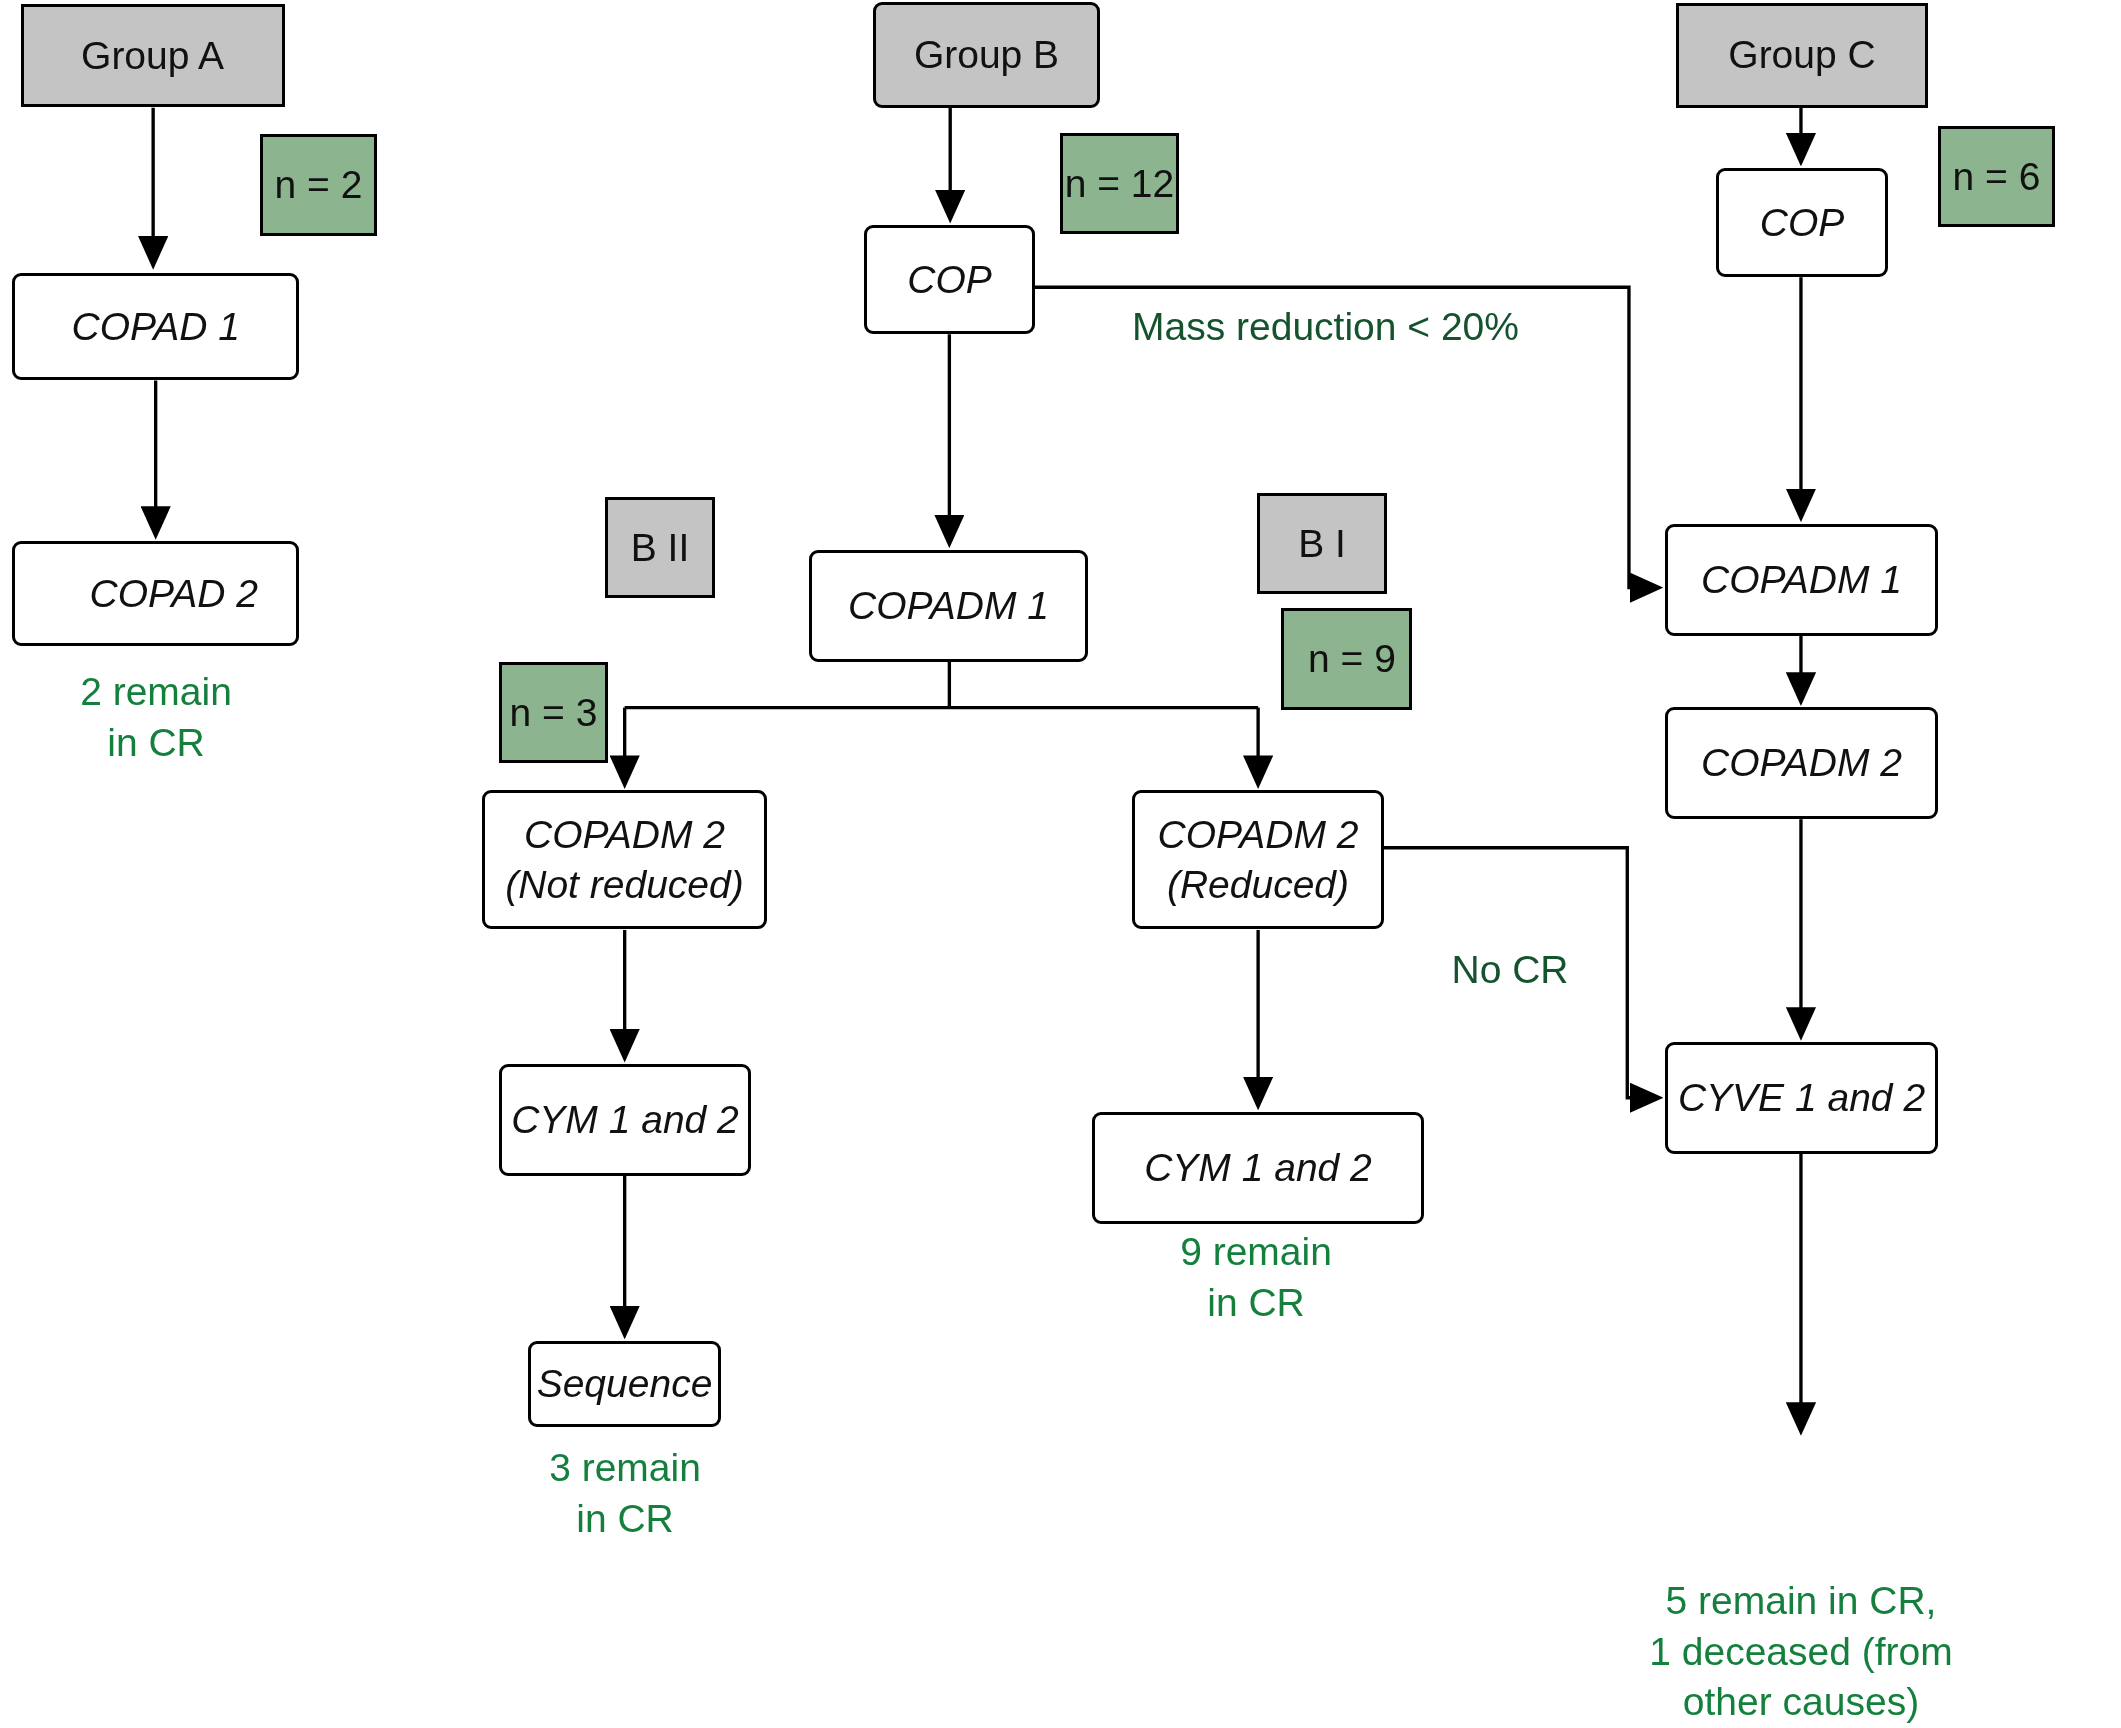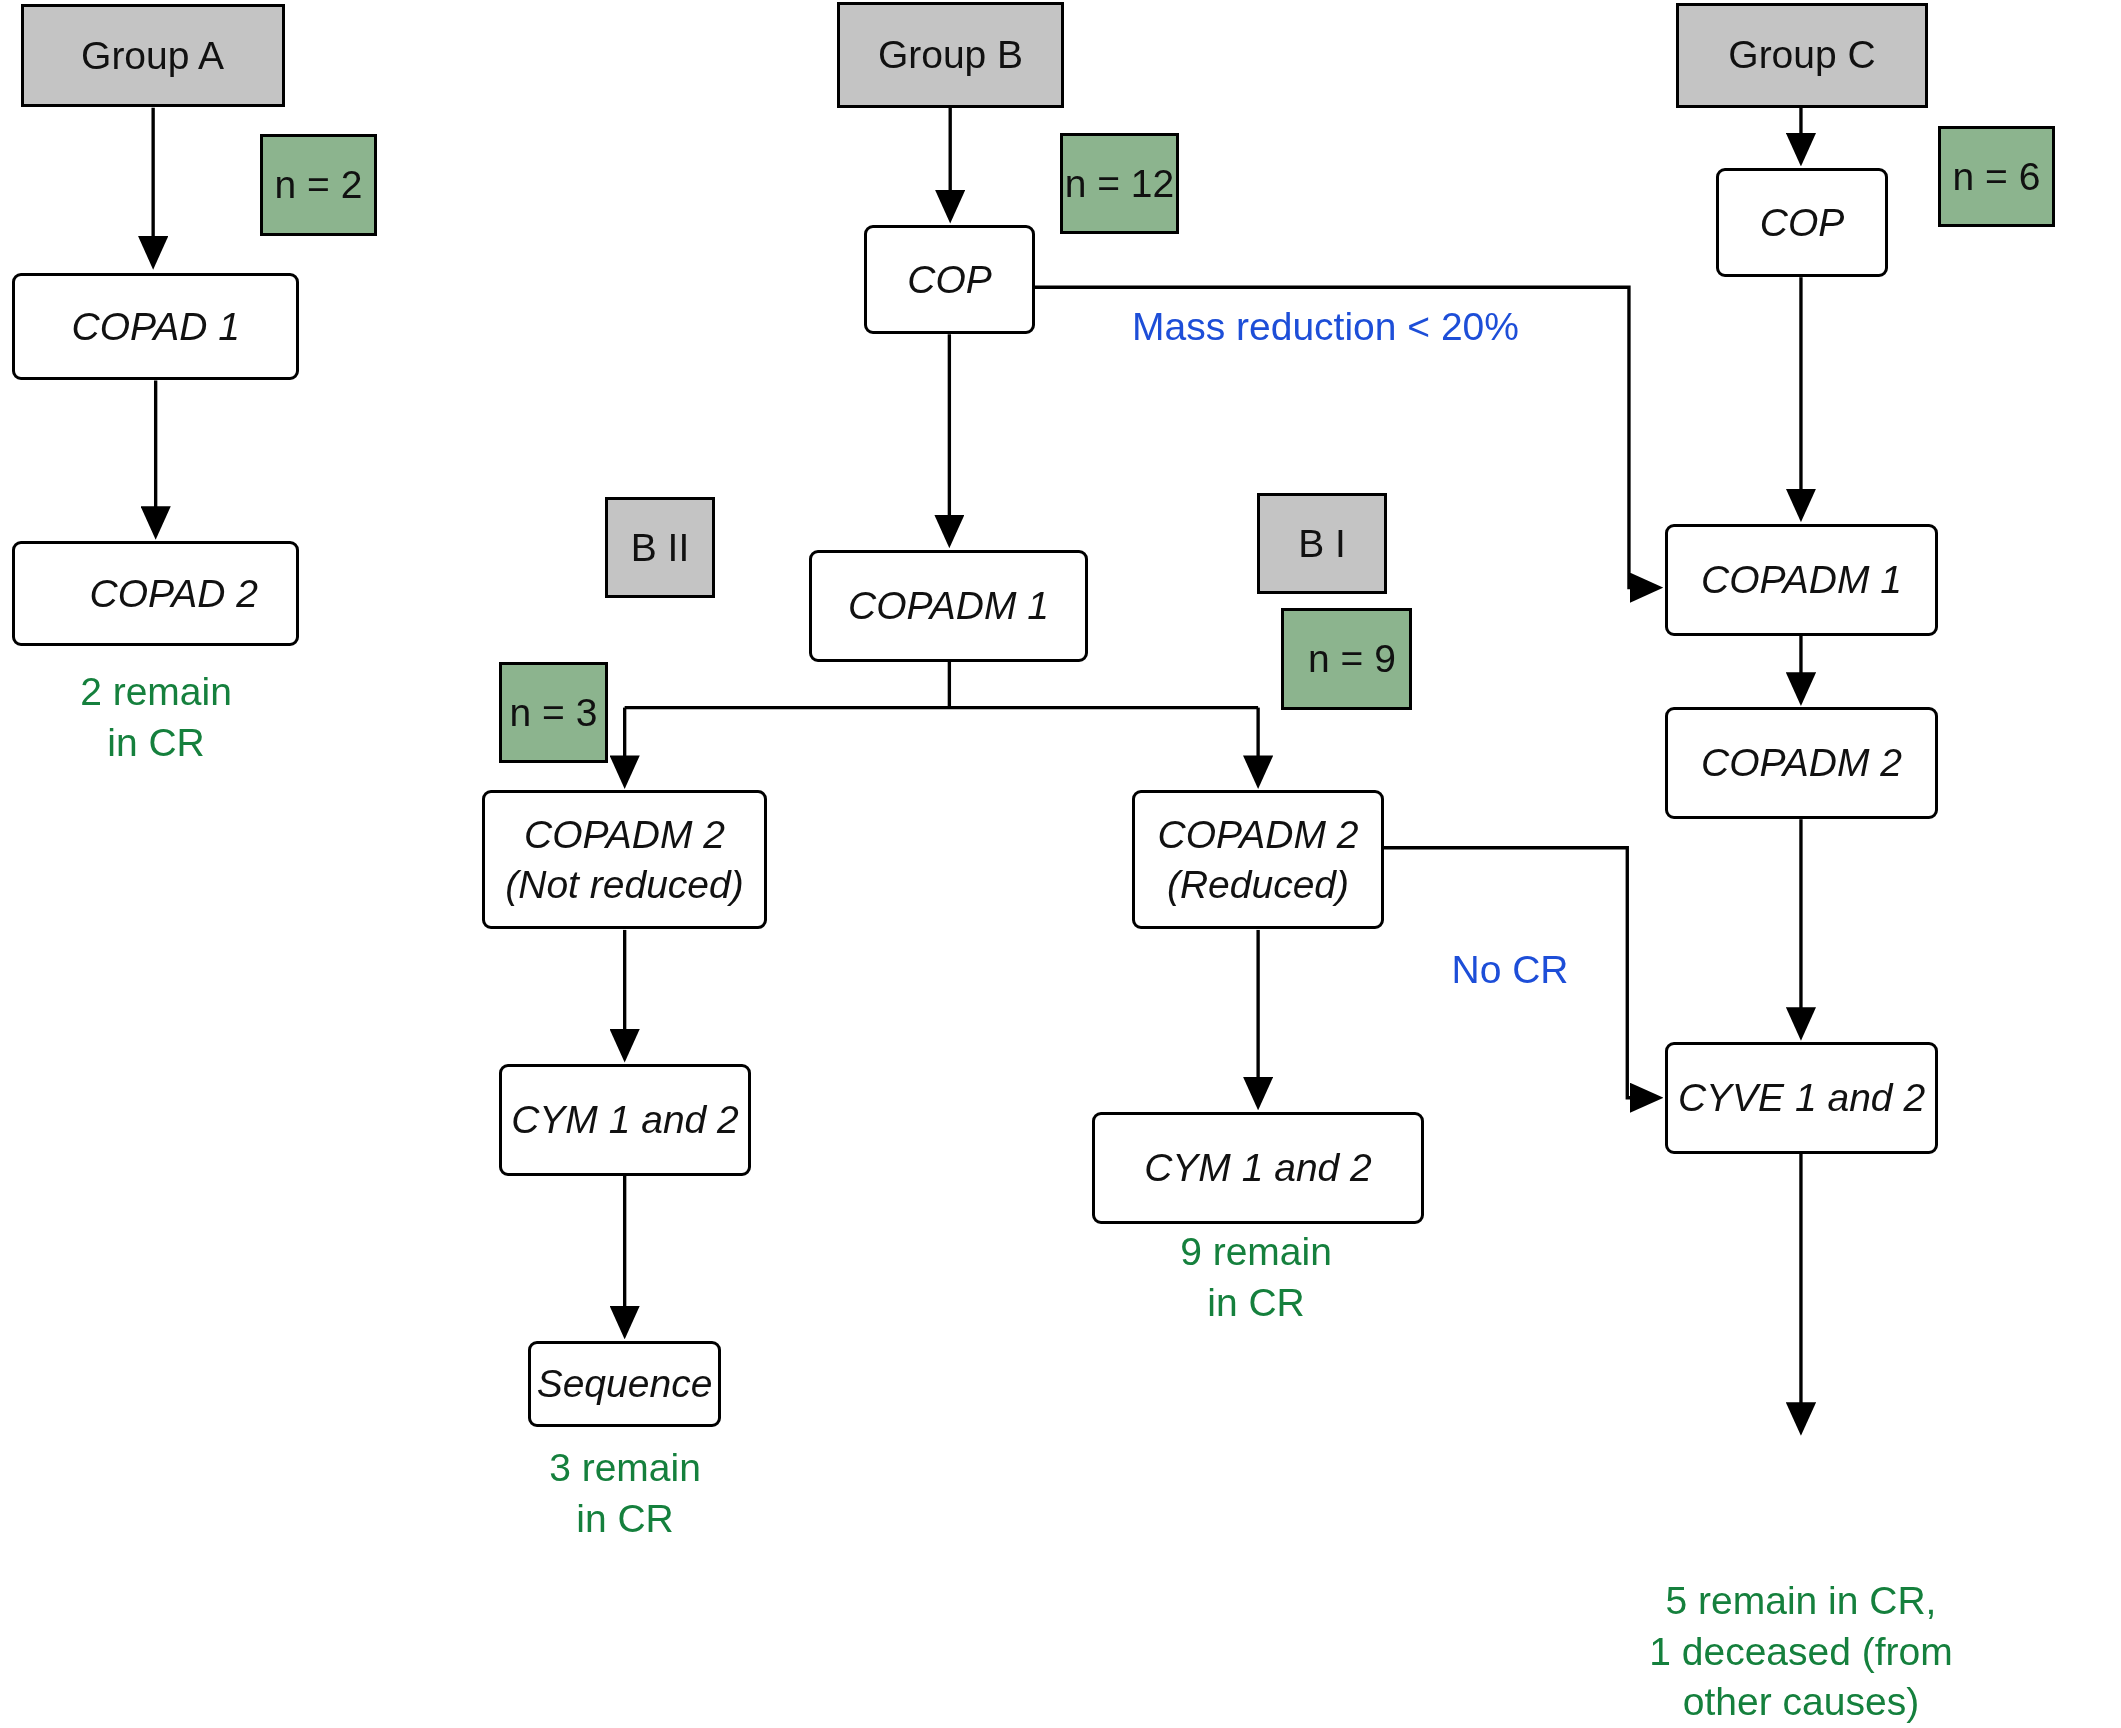--- a/index.html
+++ b/index.html
@@ -42,21 +42,21 @@
     position: absolute;
     font-size: 39px;
     line-height: 1.3;
     color: #15803d;
     text-align: center;
     white-space: pre-line;
   }
   .edge-label {
     position: absolute;
     font-size: 39px;
-    color: #1d4ed8;
+    color: #14532d;
     text-align: center;
     white-space: nowrap;
   }
   svg.connectors {
     position: absolute;
     left: 0; top: 0;
     width: 2121px;
     height: 1729px;
   }
   svg.connectors path {
@@ -100,21 +100,21 @@
 
   <div class="box count" style="left:252px; top:134px; width:117px; height:102px;">n = 2</div>
 
   <div class="box rounded" style="left:4.2px; top:273px; width:287px; height:107px;">COPAD 1</div>
 
   <div class="box rounded" style="left:4.2px; top:541px; width:287px; height:105px;padding-left:36px;">COPAD 2</div>
 
   <div class="caption" style="left:22px; top:667px; width:252px;">2 remain
 in CR</div>
 
-  <div class="box header" style="left:829px; top:1.7px; width:227px; height:106px;">Group B</div>
+  <div class="box header" style="left:865px; top:1.7px; width:227px; height:106px;border-radius:9px;">Group B</div>
 
   <div class="box count" style="left:1052px; top:133px; width:119px; height:101px;">n = 12</div>
 
   <div class="box rounded" style="left:856px; top:225px; width:171px; height:109px;">COP</div>
 
   <div class="edge-label" style="left:1066px; top:305px; width:503px;">Mass reduction &lt; 20%</div>
 
   <div class="box tag" style="left:597px; top:497px; width:110px; height:101px;">B II</div>
 
   <div class="box rounded" style="left:801px; top:550px; width:279px; height:112px;">COPADM 1</div>

